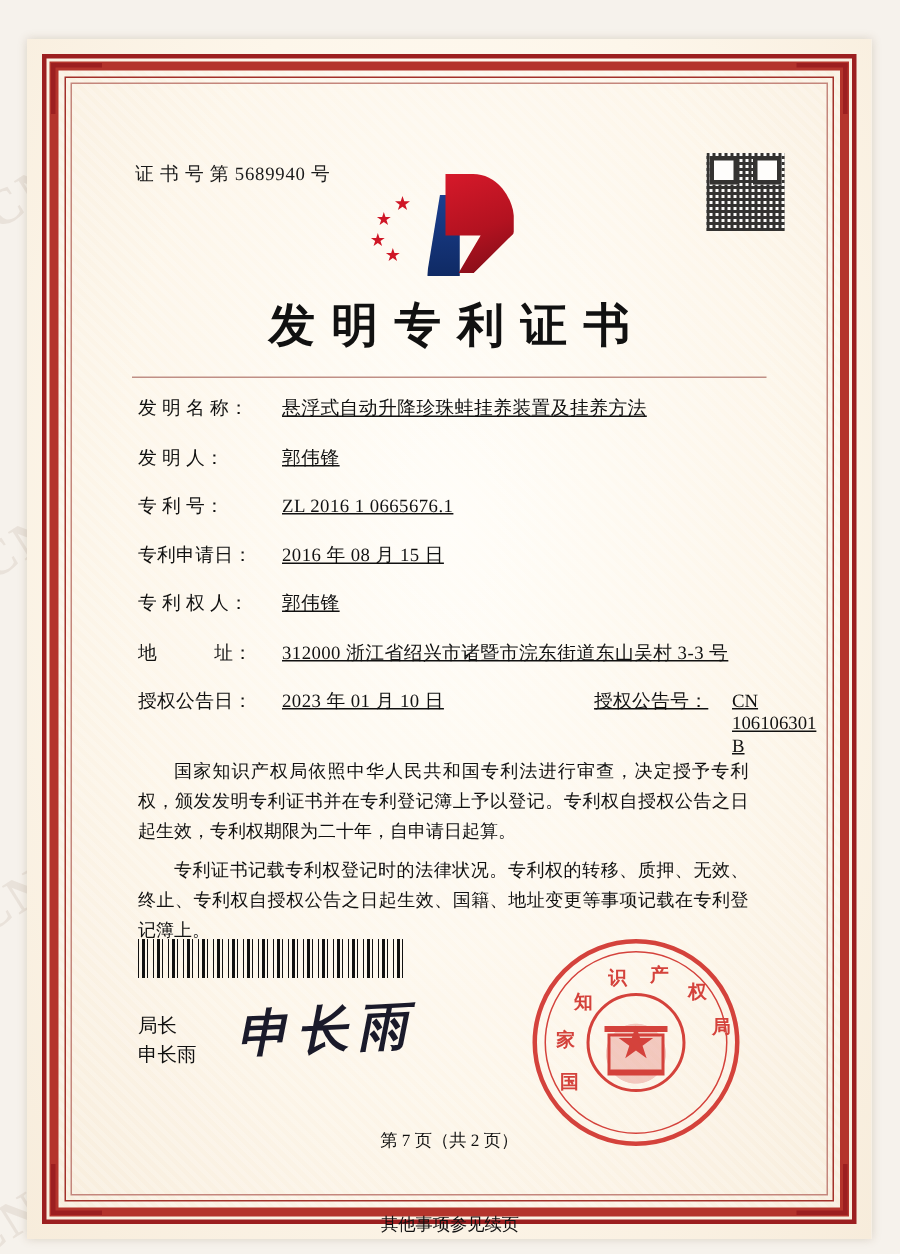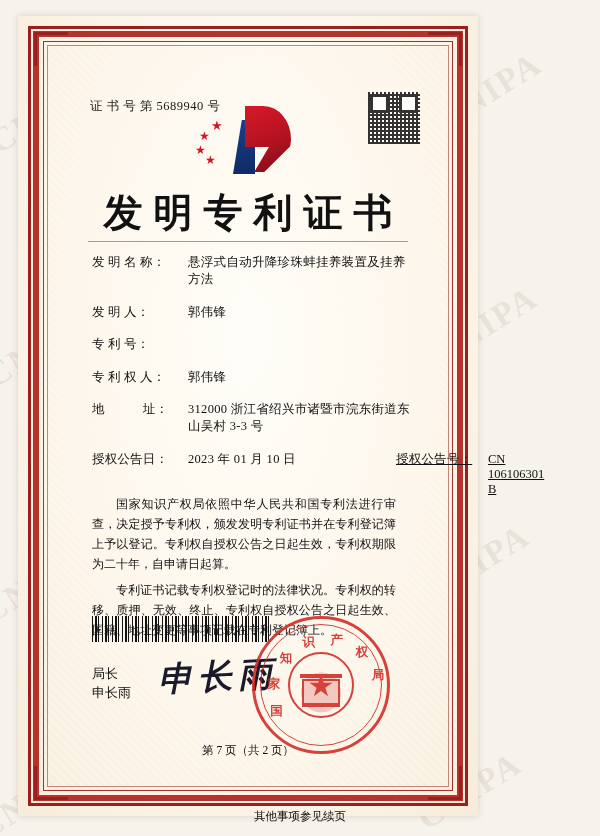--- a/index.html
+++ b/index.html
@@ -25,22 +25,22 @@
     transform: rotate(-32deg);
     white-space: nowrap;
     pointer-events: none;
     font-weight: bold;
   }
 
   
   .page {
     position: absolute;
     left: 18px;
-    top: 16px;
-    width: 460px;
+    top: 26px;
+    width: 563px;
     height: 800px;
     background:
       radial-gradient(ellipse at 50% 40%, #fffdf8 0%, #fdf6ea 55%, #f7ecdb 100%);
     box-shadow: 0 0 6px rgba(120,90,60,0.22);
   }
 
   
   .border-outer {
     position: absolute;
     left: 10px; top: 10px; right: 10px; bottom: 10px;
@@ -153,21 +153,21 @@
   .emblem .s1 { left: 16px; top: 0px;  font-size: 13px; }
   .emblem .s2 { left: 4px;  top: 10px; }
   .emblem .s3 { left: 0px;  top: 24px; }
   .emblem .s4 { left: 10px; top: 34px; }
 
   .title {
     position: absolute;
     left: 0; right: 0;
     top: 130px;
     text-align: center;
-    font-size: 39px;
+    font-size: 31px;
     font-weight: bold;
     letter-spacing: 11px;
     color: #111;
     text-indent: 11px;
     font-family: "DejaVu Serif", "Liberation Serif", serif;
   }
   .title-rule {
     position: absolute;
     left: 30px; right: 30px;
     top: 185px;
@@ -191,20 +191,21 @@
   }
   .label {
     width: 96px;
     flex: 0 0 96px;
     letter-spacing: 0.2px;
     white-space: nowrap;
   }
   .value {
     flex: 1;
     letter-spacing: 0.3px;
+    text-decoration: underline;
   }
   .row.double .label { width: 96px; flex: 0 0 96px; }
   .row.double .value { flex: 0 0 208px; }
   .row.double .label2 { flex: 0 0 92px; letter-spacing: 0.2px; text-decoration: underline; }
   .row.double .value2 { flex: 1; text-decoration: underline; }
 
   
   .paras {
     position: absolute;
     left: 34px;
@@ -387,20 +388,25 @@
       <div class="row">
         <div class="label">发 明 名 称：</div>
         <div class="value">悬浮式自动升降珍珠蚌挂养装置及挂养方法</div>
       </div>
       <div class="row">
         <div class="label">发 明 人：</div>
         <div class="value">郭伟锋</div>
       </div>
       <div class="row">
         <div class="label">专 利 号：</div>
+        <div class="value">ZL 2016 1 0665676.1</div>
+      </div>
+      <div class="row">
+        <div class="label">专利申请日：</div>
+        <div class="value">2016 年 08 月 15 日</div>
       </div>
       <div class="row">
         <div class="label">专 利 权 人：</div>
         <div class="value">郭伟锋</div>
       </div>
       <div class="row">
         <div class="label">地　　　址：</div>
         <div class="value">312000 浙江省绍兴市诸暨市浣东街道东山吴村 3-3 号</div>
       </div>
       <div class="row double">

